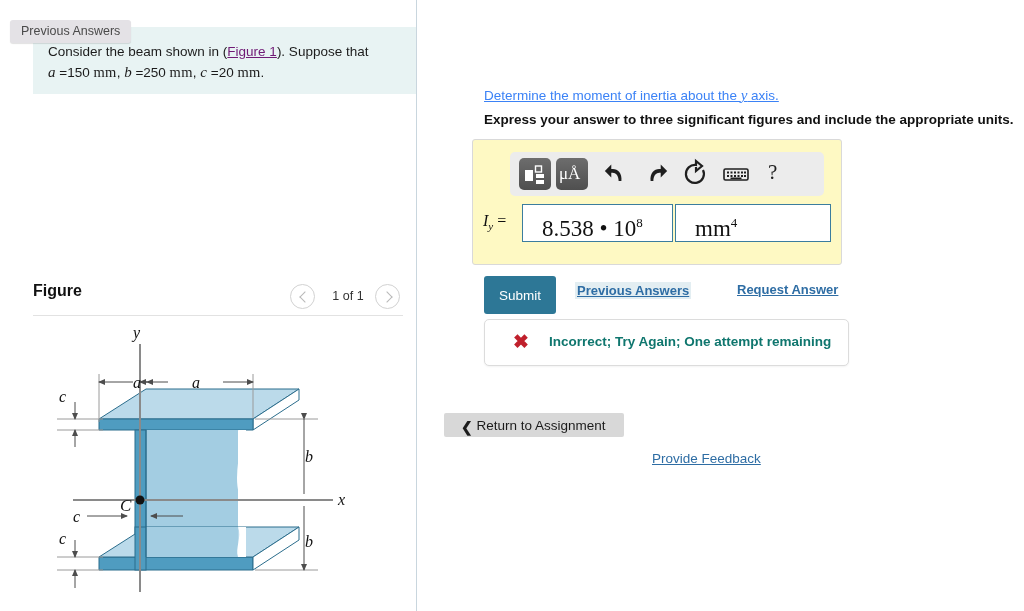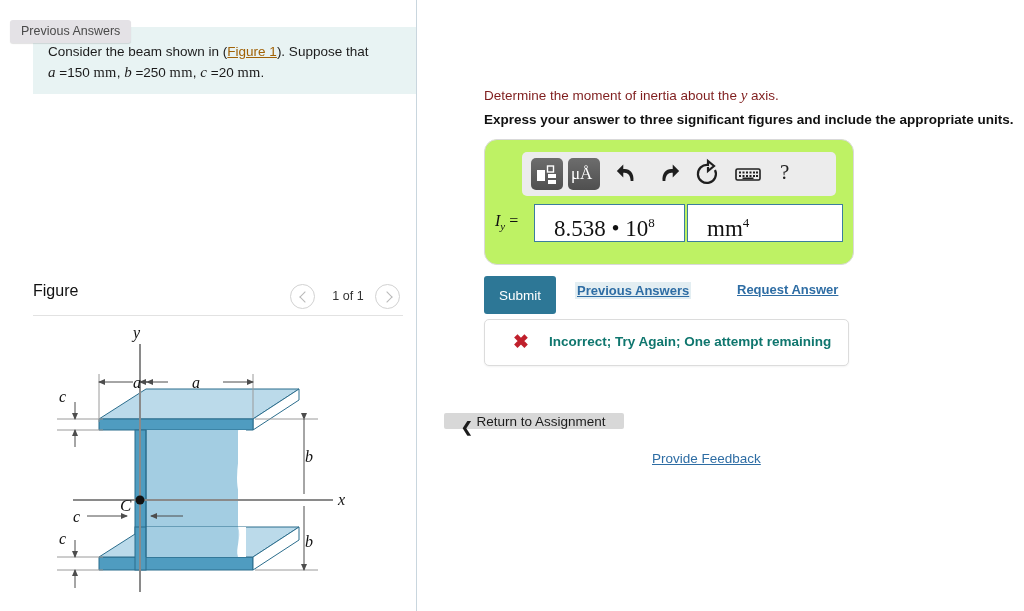--- a/index.html
+++ b/index.html
@@ -26,28 +26,28 @@
   }
 
   #problem-block {
     position:absolute; left:33px; top:27px; width:383px; height:67px;
     background:#e8f3f3;
   }
   #problem-text {
     position:absolute; left:48px; top:41px; width:340px;
     font-size:13.5px; color:#1c1c1c; line-height:21px;
   }
-  #problem-text a { color:#a16207; text-decoration:underline;text-align:right; }
+  #problem-text a { color:#701a75; text-decoration:underline;text-align:right; }
   .mvar { font-family:"Liberation Serif", serif; font-style:italic; font-size:15px; }
   .mtxt { font-family:"Liberation Serif", serif; font-size:14.5px; letter-spacing:.3px;}
 
   
   #figure-title {
     position:absolute; left:33px; top:282px;
-    font-size:16px; font-weight:normal; color:#111;
+    font-size:16px; font-weight:bold; color:#111;
   }
   #fig-nav { position:absolute; left:290px; top:284px; width:110px; height:26px; }
   .nav-circle {
     position:absolute; top:0; width:25px; height:25px; border-radius:50%;
     border:1px solid #d2d2d2; background:#fff;
   }
   .nav-circle::before {
     content:""; position:absolute; left:9px; top:8px;
     width:7px; height:7px; border-top:1.6px solid #b8b8b8; border-right:1.6px solid #b8b8b8;
   }
@@ -76,31 +76,31 @@
     border-left:6px solid transparent; border-right:6px solid transparent;
     border-top:7px solid #1b1b1b;
   }
   #partA-title {
     position:absolute; left:42px; top:16px;
     font-size:14.5px; font-weight:bold; color:#111;
   }
 
   #question-line {
     position:absolute; left:67px; top:87px;
-    font-size:13.5px; color:#7f1d1d;
+    font-size:13.5px; color:#3b82f6;text-decoration:underline;
   }
   #express-line {
     position:absolute; left:67px; top:112px;
     font-size:13.5px; font-weight:bold; color:#111;
   }
 
   
   #answer-card {
-    position:absolute; left:67px; top:139px; width:370px; height:126px;
-    background:#bef264; border:1px solid #d9d9d9; border-radius:13px;
+    position:absolute; left:55px; top:139px; width:370px; height:126px;
+    background:#fef9c3; border:1px solid #d9d9d9; border-radius:3px;
   }
   #mathbar {
     position:absolute; left:37px; top:12px; width:314px; height:44px;
     background:#ececec; border-radius:5px;
   }
   .tb-btn {
     position:absolute; top:6px; width:32px; height:32px; border-radius:5px;
     background: linear-gradient(#6d6d6d,#4f4f4f);
   }
   #tb-template { left:9px; }
@@ -153,21 +153,21 @@
     position:absolute; left:28px; top:13px; width:18px; height:18px;
     color:#c0202c; font-size:19px; font-weight:bold; line-height:18px;
   }
   #feedback-text {
     position:absolute; left:64px; top:14px;
     font-size:13.5px; font-weight:bold; color:#0f766e;
   }
 
   
   #return-btn {
-    position:absolute; left:27px; top:413px; width:180px; height:16px;
+    position:absolute; left:27px; top:413px; width:180px; height:24px;
     background:#d8d8d8; border:none; border-radius:2px;
     font-size:13.5px; color:#1c1c1c; cursor:pointer; text-align:center;
   }
   #return-caret {
     position:absolute; left:44px; top:419px;
     font-size:14px; color:#1c1c1c; font-weight:bold;
   }
   #provide-feedback {
     position:absolute; left:235px; top:419px; font-size:13.5px;
     color:#2e6da4; text-decoration:underline; cursor:pointer;margin-top:32px;

